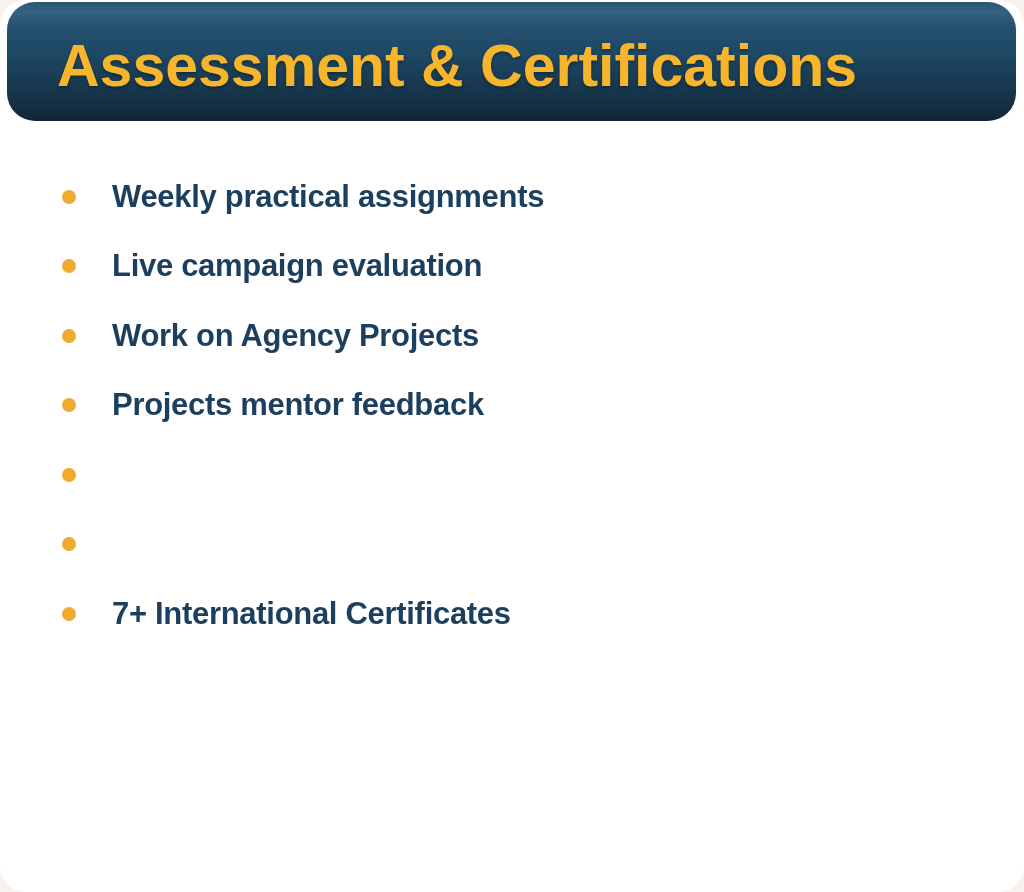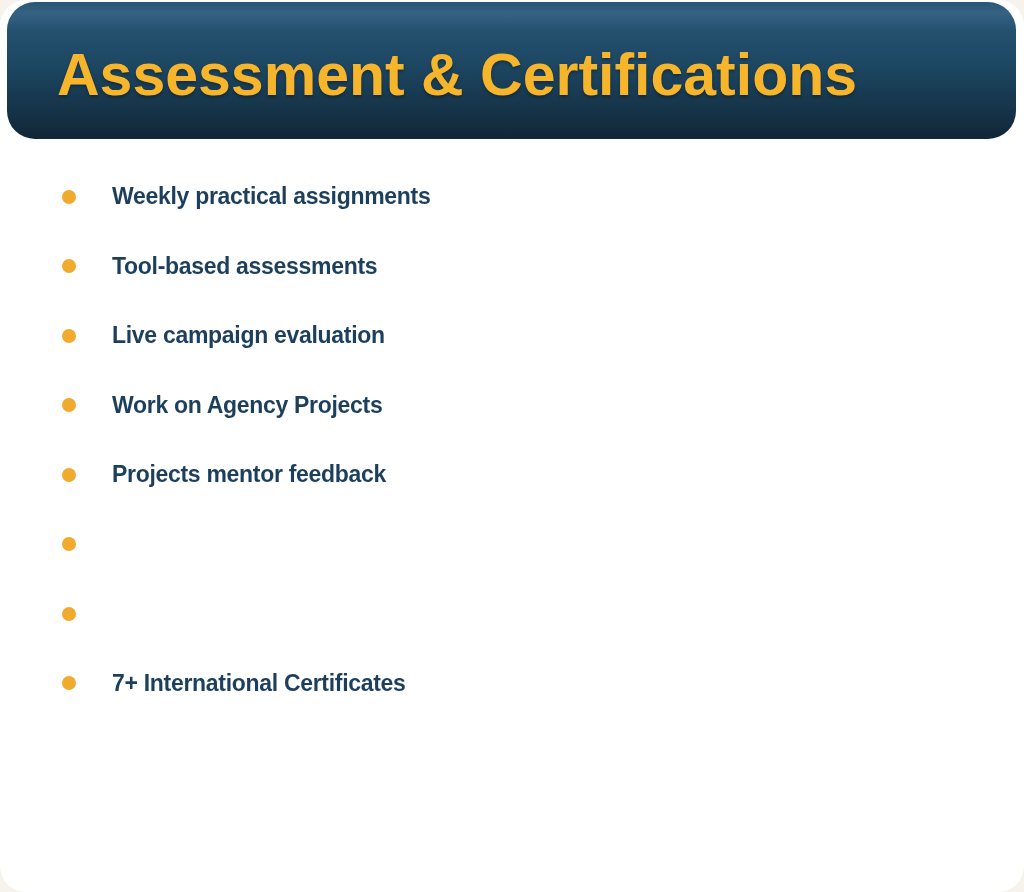--- a/index.html
+++ b/index.html
@@ -23,21 +23,21 @@
     inset: 0;
     background: #ffffff;
     border-radius: 26px;
   }
 
   .banner {
     position: absolute;
     left: 7px;
     right: 8px;
     top: 2px;
-    height: 137px;
+    height: 119px;
     border-radius: 28px;
     background: linear-gradient(180deg,
       #2b5675 0%,
       #356284 8%,
       #24506e 22%,
       #1d4763 45%,
       #16364c 75%,
       #112638 100%);
     display: flex;
     align-items: center;
@@ -72,45 +72,41 @@
   .bullet {
     flex: 0 0 auto;
     width: 14px;
     height: 14px;
     border-radius: 50%;
     background: #f0aa2e;
     margin-right: 36px;
   }
 
   .item-label {
-    font-size: 23px;
+    font-size: 31px;
     font-weight: 700;
     letter-spacing: -0.3px;
     color: #1d3f5e;
     white-space: nowrap;
   }
 </style>
 </head>
 <body>
 
 <div class="stage">
   <div class="card"></div>
 
   <div class="banner">
     <h1 class="banner-title">Assessment &amp; Certifications</h1>
   </div>
 
   <ul class="feature-list">
     <li>
       <span class="bullet"></span>
       <span class="item-label">Weekly practical assignments</span>
-    </li>
-    <li>
-      <span class="bullet"></span>
-      <span class="item-label">Tool-based assessments</span>
     </li>
     <li>
       <span class="bullet"></span>
       <span class="item-label">Live campaign evaluation</span>
     </li>
     <li>
       <span class="bullet"></span>
       <span class="item-label">Work on Agency Projects</span>
     </li>
     <li>

